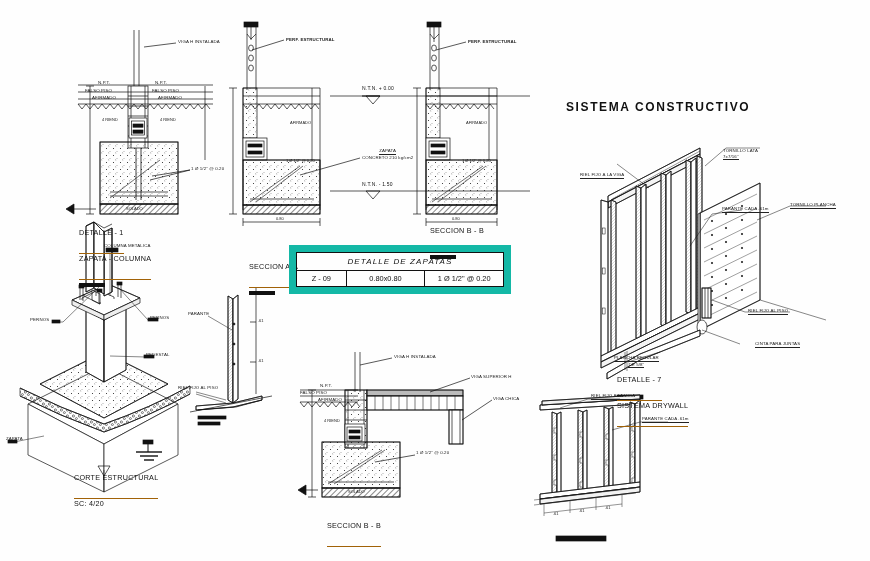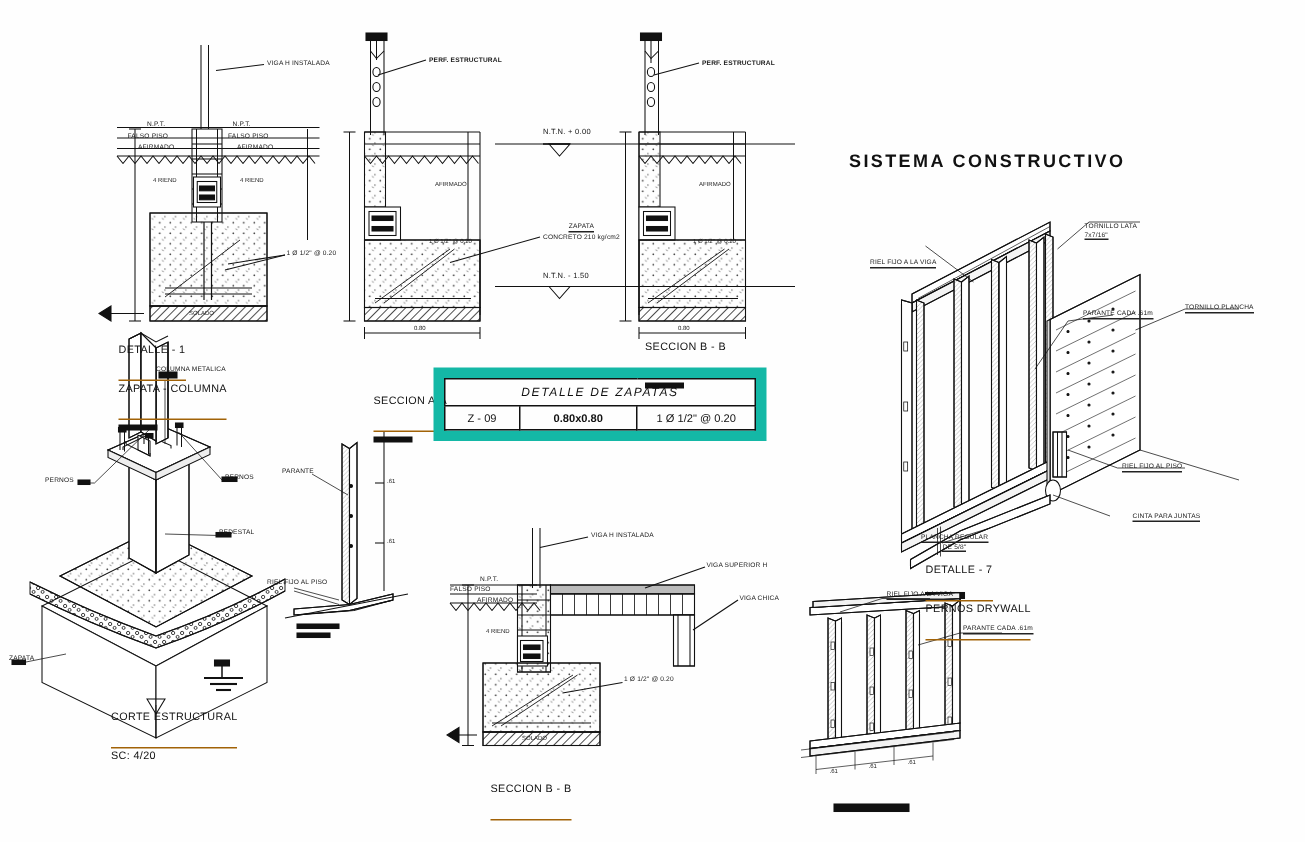--- a/index.html
+++ b/index.html
@@ -32,21 +32,21 @@
   .lvl{font-size:5px;letter-spacing:.2px;color:#111;}
 
   
   .ztable{position:absolute;left:289px;top:245px;width:208px;border:7px solid #14b8a6;
           border-collapse:collapse;}
   .ztable table{border-collapse:collapse;width:100%;}
   .ztable td{border:1px solid #111;font-size:7.4px;text-align:center;padding:3px 2px;
              font-family:"Liberation Sans",sans-serif;}
   .ztable td.hdr{font-style:italic;letter-spacing:1.1px;font-size:8px;padding:4px 2px;}
   .ztable td.c1{width:24%;}
-  .ztable td.c2{width:38%;font-weight:bold;}
+  .ztable td.c2{width:38%;}
   .ztable td.c3{width:38%;}
 </style>
 </head>
 <body>
 
 <div class="sheet">
 
 <svg width="870" height="561" viewBox="0 0 870 561">
   <defs>
     <pattern id="hatchD" width="4" height="4" patternUnits="userSpaceOnUse" patternTransform="rotate(45)">
@@ -665,21 +665,21 @@
 </div>
 <div class="lbl anno" style="left:755px;top:341px;">
   <span class="u">CINTA PARA JUNTAS</span>
 </div>
 <div class="lbl anno" style="left:614px;top:355px;text-align:center;">
   <span class="u">PLANCHA  REGULAR</span><br>
   <span class="u">DE  5/8"</span>
 </div>
 <div class="lbl caption" style="left:617px;top:375px;">
   <span class="u">DETALLE - 7</span><br>
-  <span class="u">PERNOS DRYWALL</span>
+  <span class="u">SISTEMA DRYWALL</span>
 </div>
 
 <div class="lbl anno" style="left:591px;top:393px;">
   <span class="u">RIEL FIJO A LA VIGA</span>
 </div>
 <div class="lbl anno" style="left:642px;top:416px;">
   <span class="u">PARANTE CADA .61m</span>
 </div>
 <div class="lbl dim" style="left:553px;top:511px;">.61</div>
 <div class="lbl dim" style="left:579px;top:508px;">.61</div>

